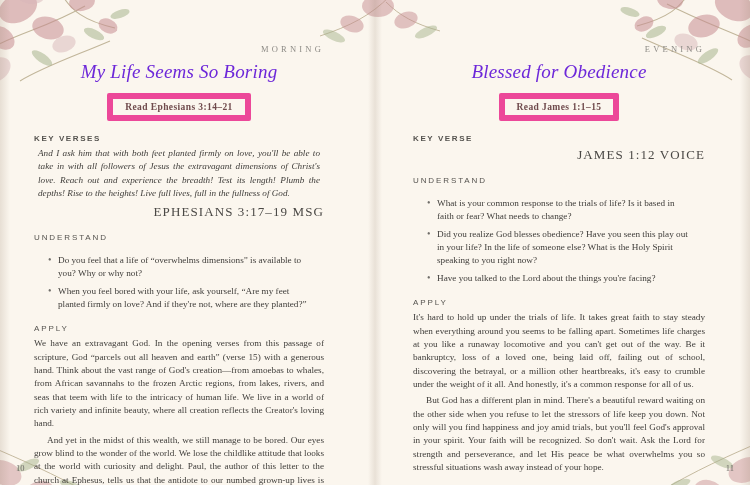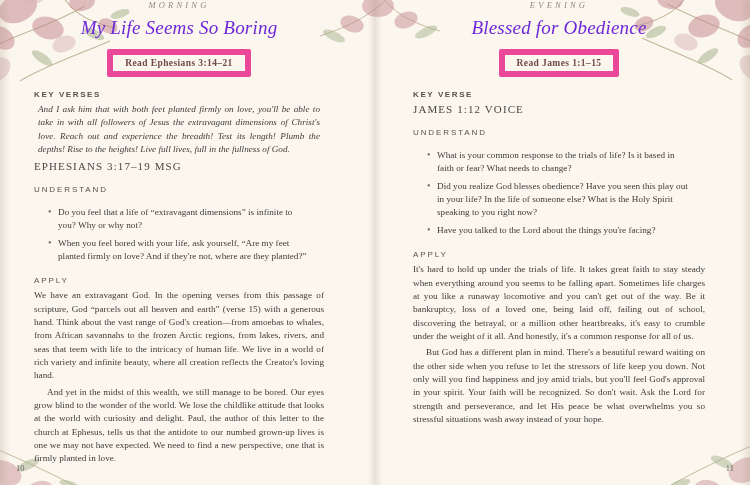--- a/index.html
+++ b/index.html
@@ -46,27 +46,27 @@
     top: 0;
     height: 485px;
   }
   .col-left  { left: 0;   width: 375px; }
   .col-right { left: 375px; width: 375px; }
 
   .inner-left  { position: absolute; left: 34px;  top: 0; width: 290px; }
   .inner-right { position: absolute; left: 38px;  top: 0; width: 292px; }
 
   .kicker {
-    text-align: center;
+    text-align: right;
     font-family: "Liberation Serif", serif;
     font-size: 8.5px;
     letter-spacing: 3.2px;
     color: #8d8b86;
     text-transform: uppercase;
-    font-style: italic;
+    margin-top: 44px;
   }
   .title {
     text-align: center;
     font-family: "Liberation Serif", serif;
     font-size: 19px;
     font-style: italic;
     color: #6d28d9;
     margin-top: 7px;
     letter-spacing: 0.2px;
   }
@@ -99,23 +99,23 @@
 
   .verse {
     font-size: 9.2px;
     font-style: italic;
     line-height: 1.44;
     text-align: justify;
     color: #3f3d3a;
     margin: 4px;
   }
   .verse-ref {
-    font-size: 11px;
+    font-size: 13px;
     letter-spacing: 1.1px;
-    text-align: left;
+    text-align: right;
     color: #4a4845;
     margin-top: 3px;
     text-transform: uppercase;
   }
   ul.qlist {
     list-style: none;
     margin: 12px;
     padding: 0;
   }
   ul.qlist li {
@@ -264,21 +264,21 @@
       <div class="reading-wrap">
         <span class="reading">Read Ephesians 3:14–21</span>
       </div>
 
       <div class="section-head bold">KEY VERSES</div>
       <p class="verse">And I ask him that with both feet planted firmly on love, you'll be able to take in with all followers of Jesus the extravagant dimensions of Christ's love. Reach out and experience the breadth! Test its length! Plumb the depths! Rise to the heights! Live full lives, full in the fullness of God.</p>
       <div class="verse-ref">Ephesians 3:17–19 MSG</div>
 
       <div class="section-head">UNDERSTAND</div>
       <ul class="qlist">
-        <li>Do you feel that a life of “extravagant dimensions” is infinite to you? Why or why not?</li>
+        <li>Do you feel that a life of “overwhelms dimensions” is available to you? Why or why not?</li>
         <li>When you feel bored with your life, ask yourself, “Are my feet planted firmly on love? And if they're not, where are they planted?”</li>
       </ul>
 
       <div class="section-head">APPLY</div>
       <p class="body-p">We have an extravagant God. In the opening verses from this passage of scripture, God “parcels out all heaven and earth” (verse 15) with a generous hand. Think about the vast range of God's creation—from amoebas to whales, from African savannahs to the frozen Arctic regions, from lakes, rivers, and seas that teem with life to the intricacy of human life. We live in a world of rich variety and infinite beauty, where all creation reflects the Creator's loving hand.</p>
       <p class="body-p indent">And yet in the midst of this wealth, we still manage to be bored. Our eyes grow blind to the wonder of the world. We lose the childlike attitude that looks at the world with curiosity and delight. Paul, the author of this letter to the church at Ephesus, tells us that the antidote to our numbed grown-up lives is one we may not have expected. We need to find a new perspective, one that is firmly planted in love.</p>
 
     </div>
     <div class="folio folio-l">10</div>
   </div>

